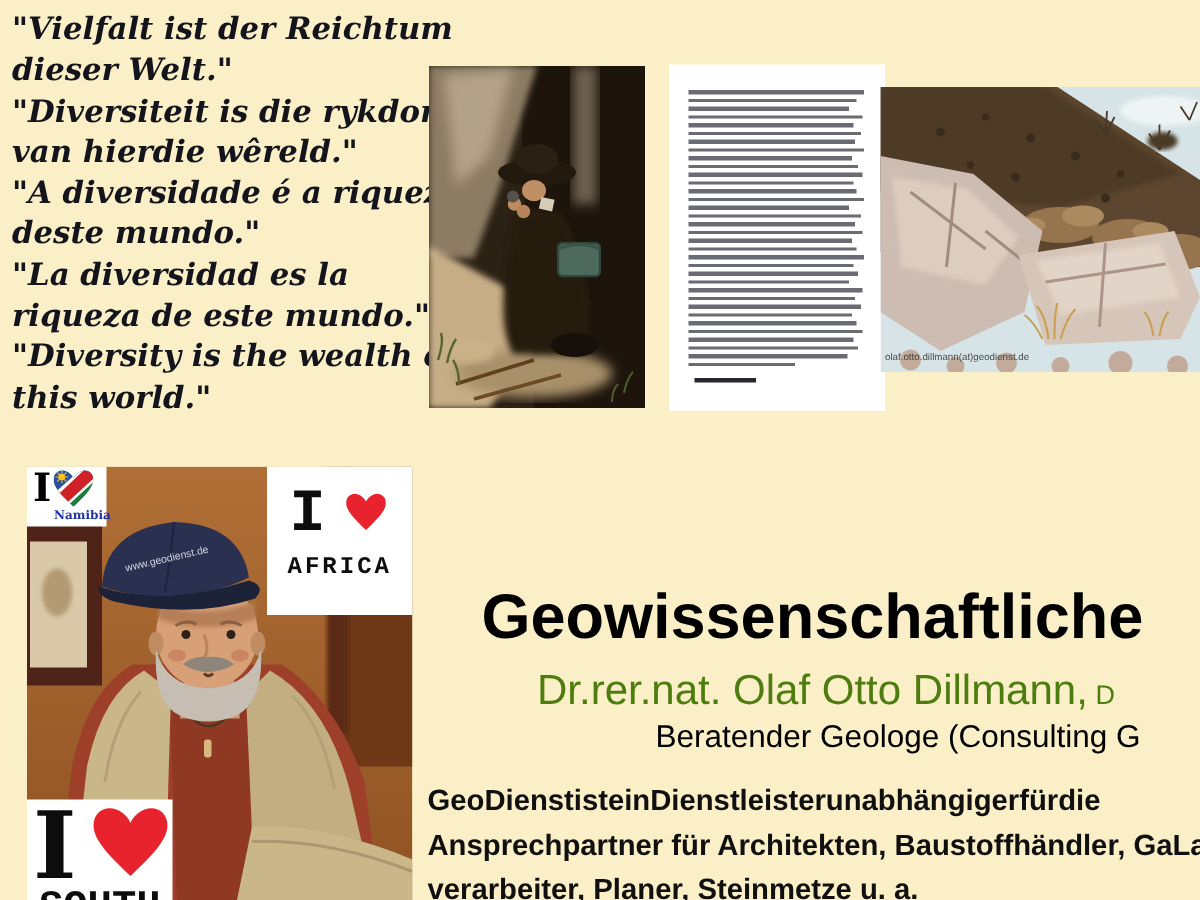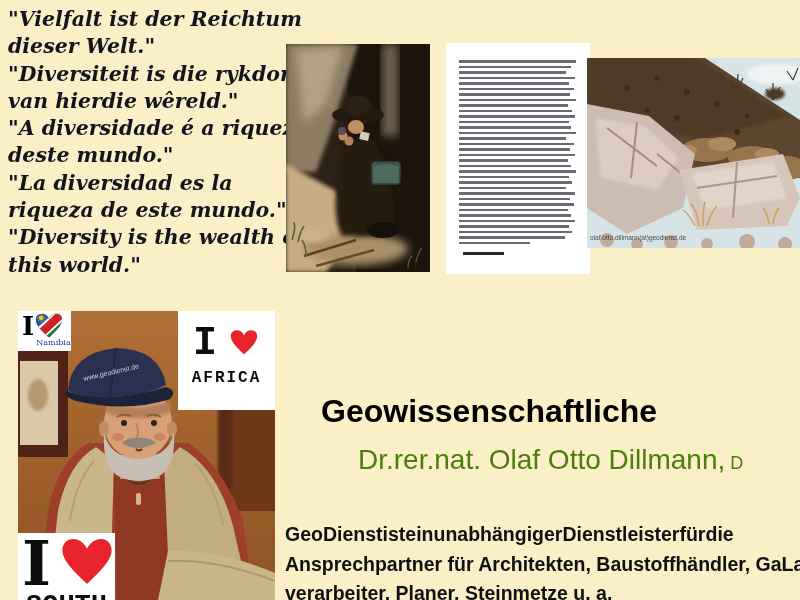--- a/index.html
+++ b/index.html
@@ -27,41 +27,41 @@
   .portrait svg.photo{position:absolute;left:0;top:0;}
   .badge{position:absolute;background:#ffffff;color:#111;}
   .badge-namibia{left:0;top:0;width:53px;height:40px;}
   .badge-namibia .i-letter{
     position:absolute;left:4px;top:0px;font-family:"DejaVu Serif",serif;
     font-weight:bold;font-size:26px;color:#000;line-height:30px;
   }
   .badge-namibia .flag-heart{position:absolute;left:12px;top:1px;}
   .badge-namibia .nam-label{
     position:absolute;left:18px;right:0;top:27px;text-align:center;
-    font-family:"DejaVu Serif",serif;font-weight:normal;font-size:8px;color:#2233aa;
+    font-family:"DejaVu Serif",serif;font-weight:bold;font-size:8px;color:#2233aa;
   }
   .badge-africa{left:160px;top:0;width:97px;height:99px;}
   .badge-africa .row{position:absolute;left:15px;top:10px;display:flex;align-items:center;gap:12px;}
   .badge-africa .i-letter{font-family:"Liberation Mono",monospace;font-weight:bold;font-size:40px;color:#0d0d0d;}
   .badge-africa .label{
     position:absolute;left:0;right:0;top:58px;text-align:center;
     font-family:"Liberation Mono",monospace;font-weight:bold;font-size:16px;
     letter-spacing:2px;color:#0d0d0d;
   }
   .badge-south{left:0;top:222px;width:97px;height:110px;}
   .badge-south .row{position:absolute;left:4px;top:2px;display:flex;align-items:flex-start;gap:8px;}
   .badge-south .i-letter{font-family:"DejaVu Serif",serif;font-weight:bold;font-size:62px;line-height:58px;color:#0d0d0d;}
   .badge-south .label{
     position:absolute;left:0;right:0;top:58px;text-align:center;
     font-family:"Liberation Mono",monospace;font-weight:bold;font-size:27px;color:#0d0d0d;
   }
   
   .h-title{
     position:absolute;left:321px;top:389px;white-space:nowrap;
-    font-size:32px;font-weight:bold;color:#000;line-height:44px;
+    font-size:42px;font-weight:bold;color:#000;line-height:44px;
   }
   .h-sub1{position:absolute;left:358px;top:444px;white-space:nowrap;font-size:28px;color:#4d7c0f;line-height:32px;}
   .h-sub1 .suffix{font-size:18px;}
   .h-sub2{position:absolute;left:437px;top:480px;white-space:nowrap;font-size:21px;color:#000;line-height:24px;}
   
   .intro{
     position:absolute;left:285px;top:520px;width:600px;
     font-size:19.5px;font-weight:bold;color:#101010;line-height:29.5px;
   }
   .intro .line{white-space:nowrap;}
@@ -336,28 +336,29 @@
         </span>
       </div>
       <div class="label">SOUTH</div>
     </div>
   </div>
 
   <div class="h-title">Geowissenschaftliche</div>
   <div class="h-sub1">
     <span>Dr.rer.nat. Olaf Otto Dillmann,</span><span class="suffix"> D</span>
   </div>
+  <div class="h-sub2">Beratender Geologe (Consulting G</div>
 
   <div class="intro">
     <div class="line justify">
         <span>GeoDienst</span>
         <span>ist</span>
         <span>ein</span>
+        <span>Dienstleister</span>
         <span>unabhängiger</span>
-        <span>Dienstleister</span>
         <span>für</span>
         <span>die</span>
       </div>
     <div class="line">Ansprechpartner für Architekten, Baustoffhändler, GaLaBau</div>
     <div class="line">verarbeiter, Planer, Steinmetze u. a.</div>
   </div>
 
 </div>
 
 </body></html>

